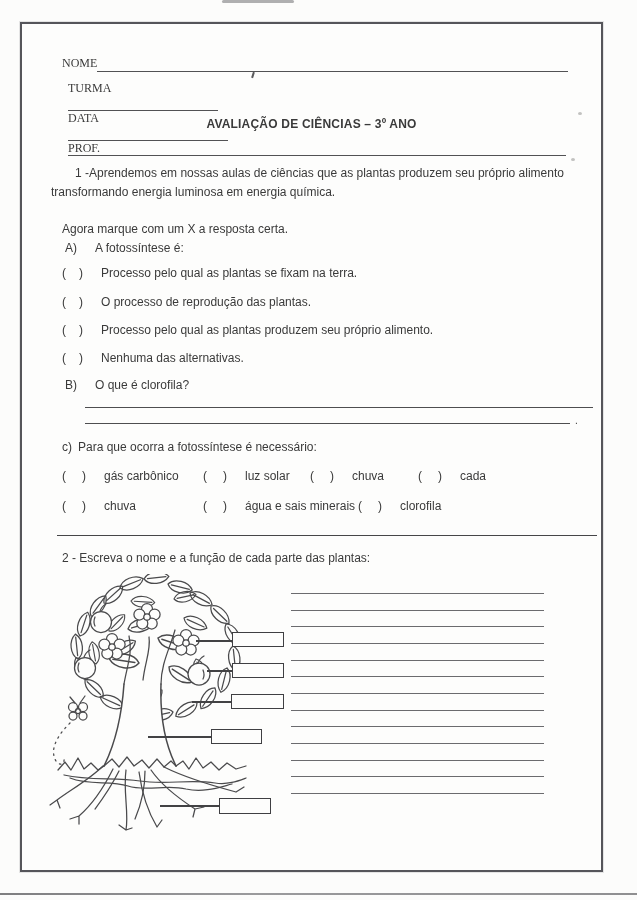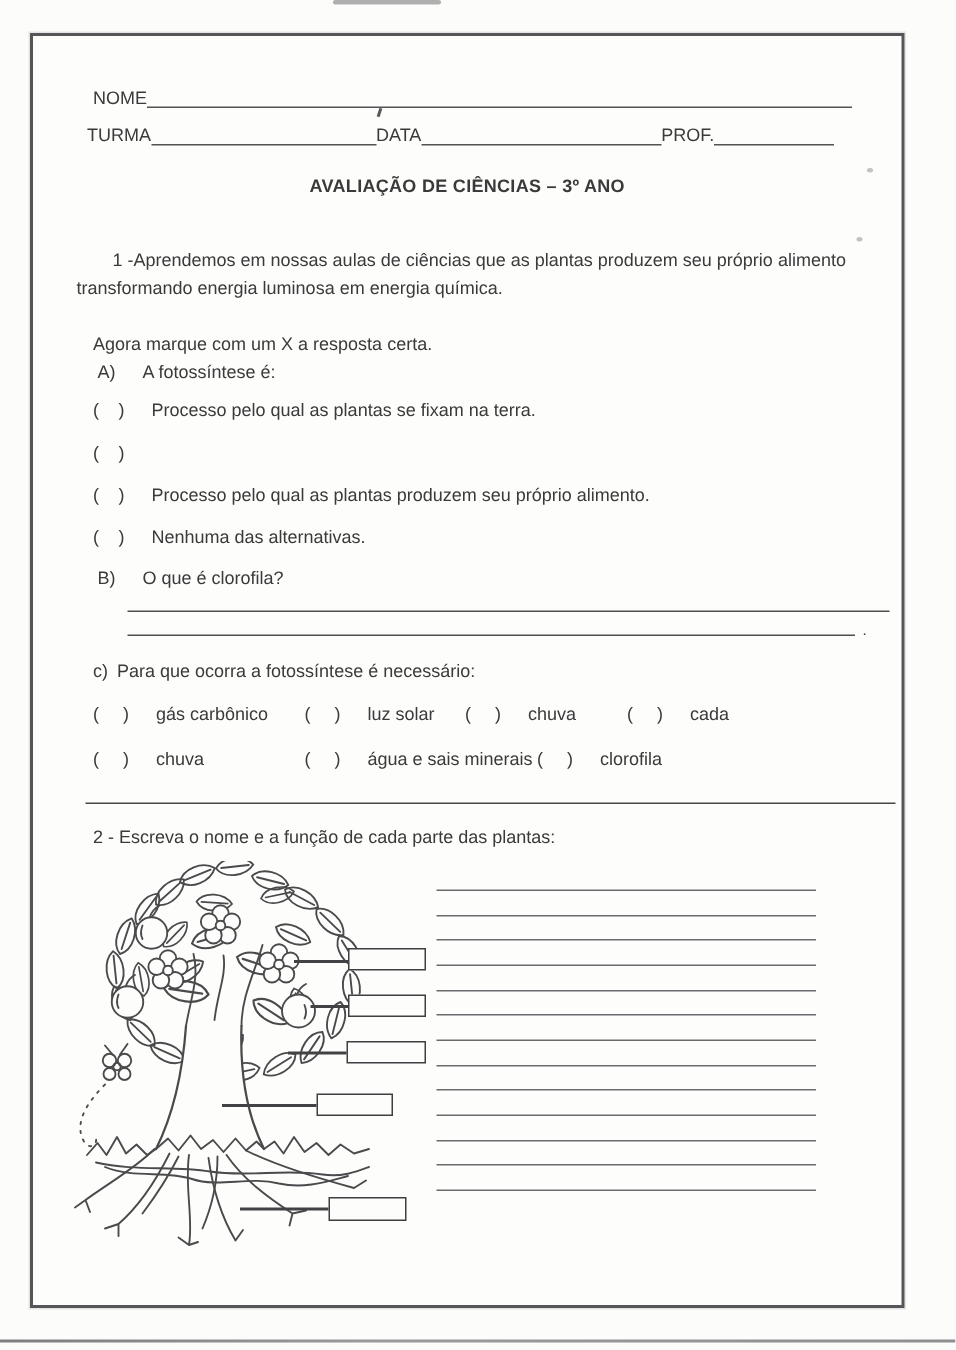--- a/index.html
+++ b/index.html
@@ -11,21 +11,21 @@
     -webkit-font-smoothing:antialiased;
   }
   .abs{position:absolute;}
   .frame{
     left:20px;top:22px;width:579px;height:846px;
     border:2px solid #55555a;
     background:#fdfdfc;
     box-shadow:0 0 0 1px rgba(120,120,125,.18);
   }
   .lbl{font-size:12px;line-height:14px;white-space:nowrap;}
-  .fieldrow{display:flex;align-items:flex-end;}
+  .fieldrow{display:flex;font-family:Liberation Serif, serif;}
   .fill{border-bottom:1.5px solid #525254;height:15px;}
   .flex1{flex:1;}
   .title{font-size:12px;font-weight:bold;text-align:center;letter-spacing:.2px;}
   .para{font-size:12px;line-height:18.5px;text-indent:24px;}
   .opt{display:flex;align-items:baseline;font-size:12px;white-space:nowrap;}
   .cbox{display:inline-flex;align-items:baseline;}
   .cbox .sp{display:inline-block;width:13px;height:10px;}
   .cbox.wide .sp{width:16px;}
   .opt .txt{margin-left:18px;}
   .ansline{border-bottom:1.6px solid #4e4e50;height:0;}
@@ -48,21 +48,21 @@
 <div class="abs scansmudge"></div>
 <div class="abs scanline-bottom"></div>
 <div class="abs ticknote"></div>
 <div class="abs speck" style="left:578px;top:112px;width:4px;height:3px;"></div>
 <div class="abs speck" style="left:571px;top:158px;width:4px;height:3px;"></div>
 
 <div class="abs fieldrow" style="left:62px;top:56px;width:506px;">
   <span class="lbl">NOME</span>
   <span class="fill flex1"></span>
 </div>
-<div class="abs fieldrow" style="left:58px;top:81px;width:498px;">
+<div class="abs fieldrow" style="left:68px;top:81px;width:498px;flex-direction:column;">
   <span class="lbl">TURMA</span>
   <span class="fill" style="width:150px;"></span>
   <span class="lbl">DATA</span>
   <span class="fill" style="width:160px;"></span>
   <span class="lbl">PROF.</span>
   <span class="fill flex1"></span>
 </div>
 
 <div class="abs title" style="left:20px;top:117px;width:583px;">AVALIAÇÃO DE CIÊNCIAS – 3º ANO</div>
 
@@ -80,20 +80,21 @@
       <span>)</span>
     </span>
   <span class="txt">Processo pelo qual as plantas se fixam na terra.</span>
 </div>
 <div class="abs opt" style="left:62px;top:295px;">
   <span class="cbox">
       <span>(</span>
       <span class="sp"></span>
       <span>)</span>
     </span>
+  <span class="txt">O processo de reprodução das plantas.</span>
 </div>
 <div class="abs opt" style="left:62px;top:323px;">
   <span class="cbox">
       <span>(</span>
       <span class="sp"></span>
       <span>)</span>
     </span>
   <span class="txt">Processo pelo qual as plantas produzem seu próprio alimento.</span>
 </div>
 <div class="abs opt" style="left:62px;top:351px;">

